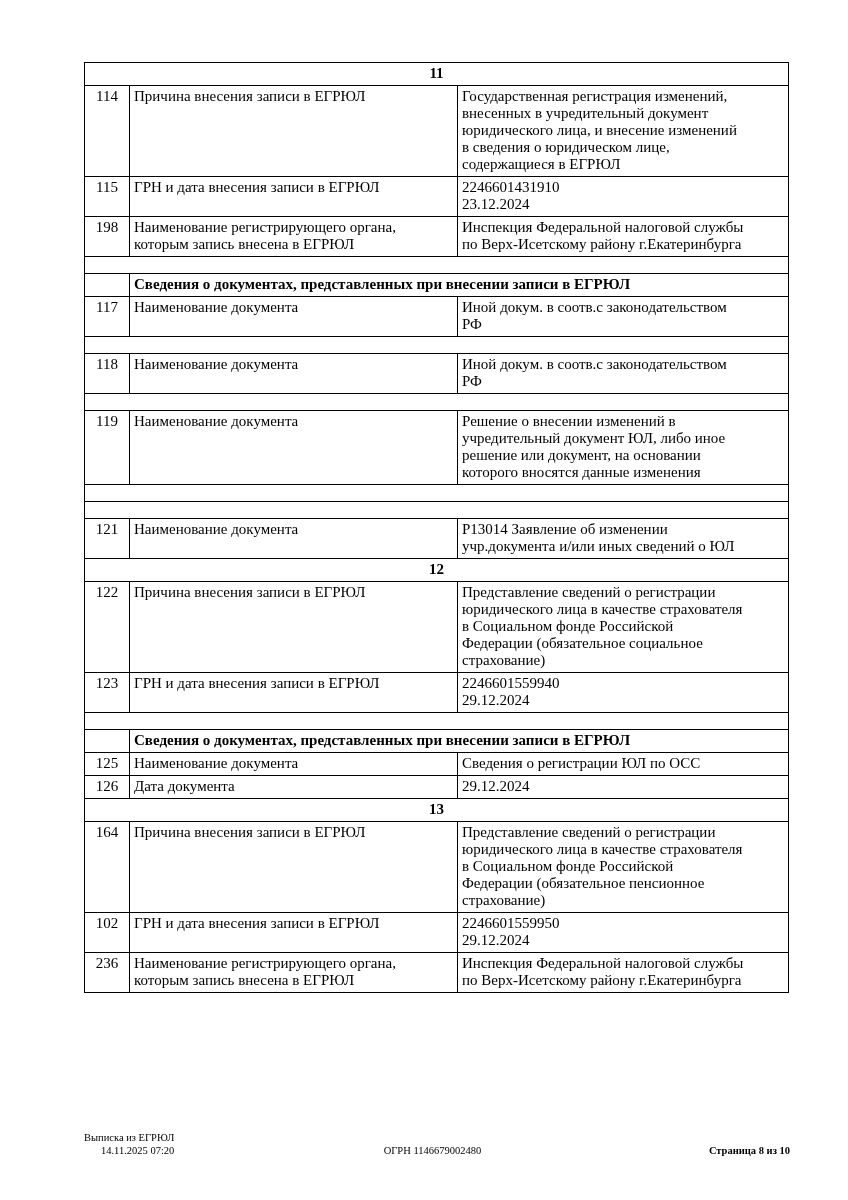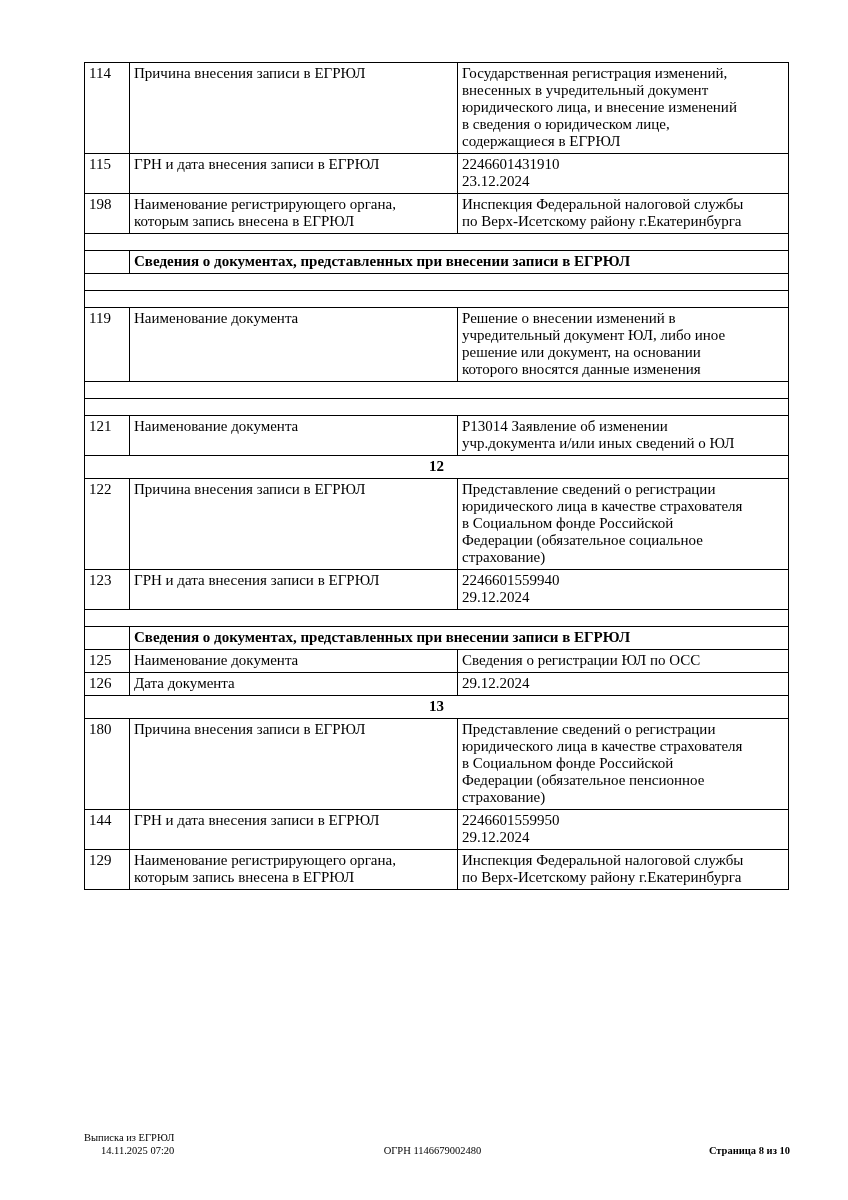--- a/index.html
+++ b/index.html
@@ -29,21 +29,21 @@
     vertical-align: top;
     font-size: 15px;
     line-height: 17px;
     padding: 2px 4px 3px 4px;
     white-space: pre-line;
     overflow: hidden;
   }
   col.c-num   { width: 45px;  }
   col.c-label { width: 328px; }
   col.c-value { width: 331px; }
-  td.num { text-align: left; padding-left: 1px; padding-right: 1px; }
+  td.num { text-align: center; padding-left: 1px; padding-right: 1px; }
   td.sec {
     text-align: center;
     font-weight: bold;
     padding-top: 1px;
     padding-bottom: 2px;
   }
   tr.spacer-tr td {
     height: 17px;
     padding: 0;
   }
@@ -66,20 +66,23 @@
 <div class="page">
 
   <table class="records">
     <colgroup>
         <col class="c-num">
         <col class="c-label">
         <col class="c-value">
       </colgroup>
 
     <tbody>
+        <tr>
+      <td class="sec" colspan="3">11</td>
+    </tr>
 
     <tr>
       <td class="num">114</td>
       <td class="lbl">Причина внесения записи в ЕГРЮЛ</td>
       <td class="val">Государственная регистрация изменений,
 внесенных в учредительный документ
 юридического лица, и внесение изменений
 в сведения о юридическом лице,
 содержащиеся в ЕГРЮЛ</td>
     </tr>
@@ -101,25 +104,37 @@
 
     <tr class="spacer-tr">
       <td colspan="3"></td>
     </tr>
 
     <tr>
       <td class="num"></td>
       <td class="sub" colspan="2">Сведения о документах, представленных при внесении записи в ЕГРЮЛ</td>
     </tr>
 
-
-    <tr class="spacer-tr">
-      <td colspan="3"></td>
-    </tr>
-
+    <tr>
+      <td class="num">117</td>
+      <td class="lbl">Наименование документа</td>
+      <td class="val">Иной докум. в соотв.с законодательством
+РФ</td>
+    </tr>
+
+    <tr class="spacer-tr">
+      <td colspan="3"></td>
+    </tr>
+
+    <tr>
+      <td class="num">118</td>
+      <td class="lbl">Наименование документа</td>
+      <td class="val">Иной докум. в соотв.с законодательством
+РФ</td>
+    </tr>
 
     <tr class="spacer-tr">
       <td colspan="3"></td>
     </tr>
 
     <tr>
       <td class="num">119</td>
       <td class="lbl">Наименование документа</td>
       <td class="val">Решение о внесении изменений в
 учредительный документ ЮЛ, либо иное
@@ -184,38 +199,38 @@
       <td class="num">126</td>
       <td class="lbl">Дата документа</td>
       <td class="val">29.12.2024</td>
     </tr>
 
     <tr>
       <td class="sec" colspan="3">13</td>
     </tr>
 
     <tr>
-      <td class="num">180</td>
+      <td class="num">164</td>
       <td class="lbl">Причина внесения записи в ЕГРЮЛ</td>
       <td class="val">Представление сведений о регистрации
 юридического лица в качестве страхователя
 в Социальном фонде Российской
 Федерации (обязательное пенсионное
 страхование)</td>
     </tr>
 
     <tr>
-      <td class="num">144</td>
+      <td class="num">102</td>
       <td class="lbl">ГРН и дата внесения записи в ЕГРЮЛ</td>
       <td class="val">2246601559950
 29.12.2024</td>
     </tr>
 
     <tr>
-      <td class="num">129</td>
+      <td class="num">236</td>
       <td class="lbl">Наименование регистрирующего органа,
 которым запись внесена в ЕГРЮЛ</td>
       <td class="val">Инспекция Федеральной налоговой службы
 по Верх-Исетскому району г.Екатеринбурга</td>
     </tr>
 
   </tbody>
     </table>
 
   <div class="footer">

